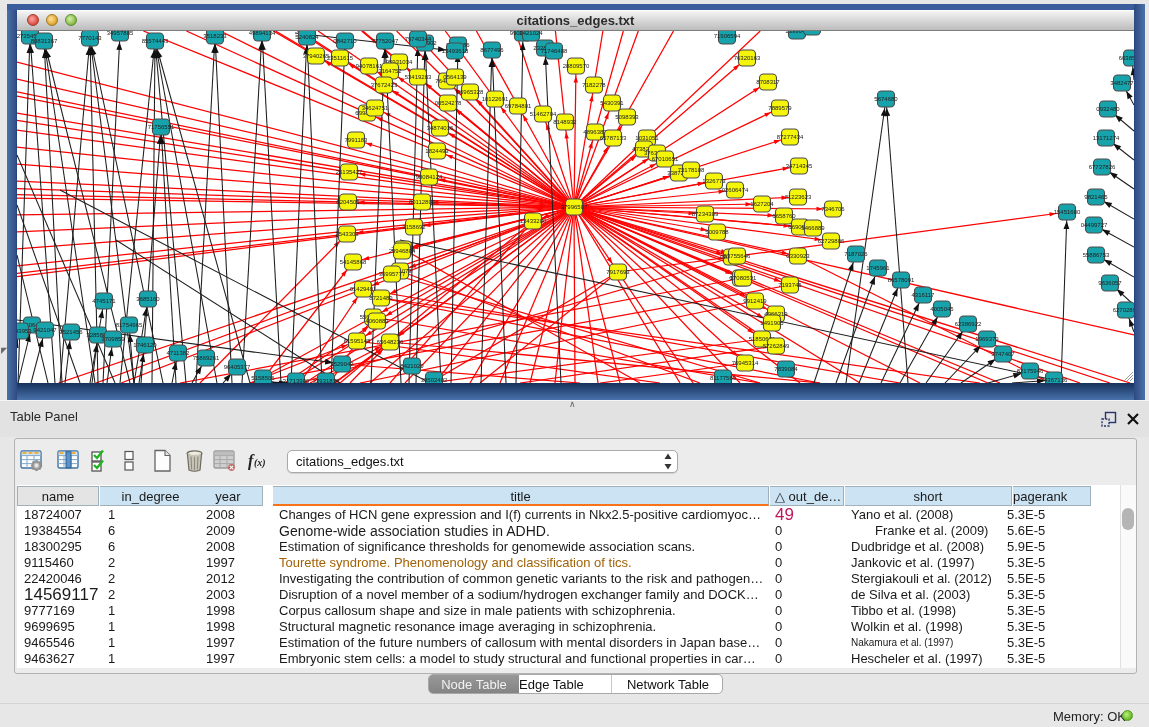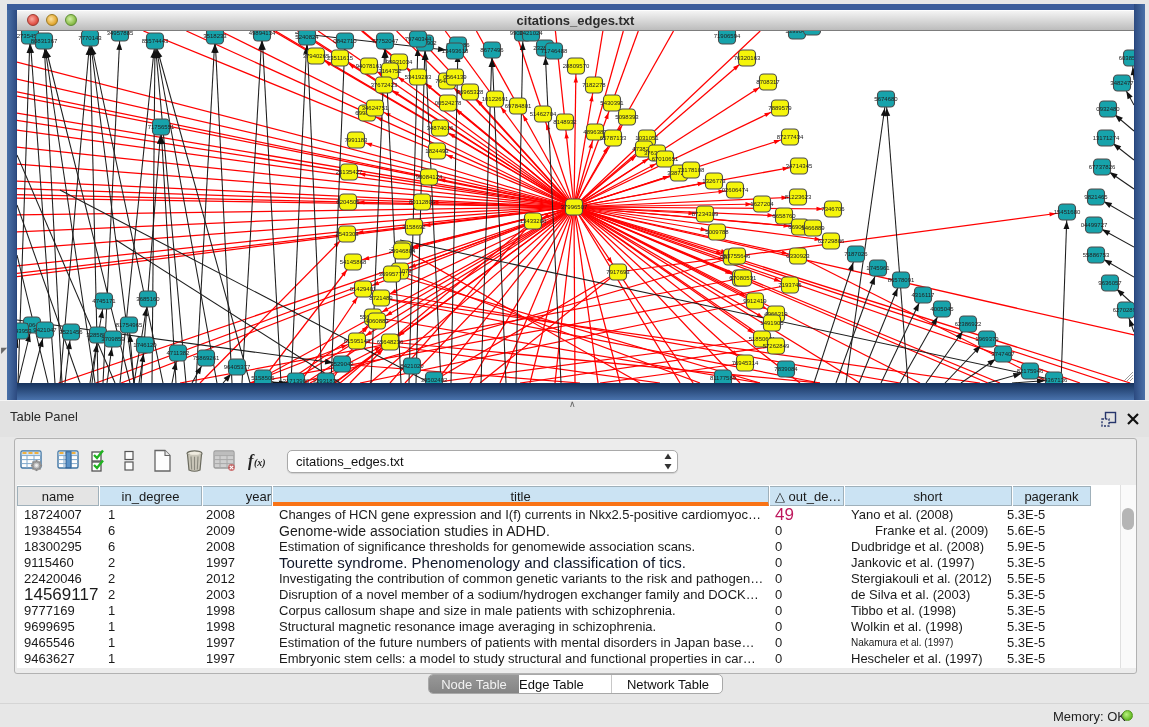--- a/index.html
+++ b/index.html
@@ -800,25 +800,25 @@
 <svg class="abs" style="left:661px;top:452px" width="14" height="19" viewBox="0 0 14 19">
     <path d="M7 1.5 L10.5 7 H3.5 Z" fill="#333"></path>
     <path d="M7 17.5 L10.5 12 H3.5 Z" fill="#333"></path>
   </svg>
 
 <div class="abs" style="left:17px;top:485px;width:1103px;height:183px;background:#ffffff"></div>
 <div class="abs" style="left:1120px;top:485px;width:16px;height:183px;background:#fafafa;border-left:1px solid #e0e0e0"></div>
 <div class="abs" style="left:1122px;top:508px;width:12px;height:22px;background:#b5b5b5;border-radius:6px"></div>
 <div style="position:absolute;left:17px;top:486px;width:82px;height:20px;background:#e4e4e4;border-right:1px solid #9fb0ba;border-top:1px solid #9fb0ba;border-bottom:1px solid #9fb0ba;border-left:1px solid #9fb0ba;text-align:center;line-height:20px;font-size:13px;color:#1a1a1a">name</div>
 <div style="position:absolute;left:100px;top:486px;width:102px;height:20px;background:#cbe3f3;border-right:1px solid #9fb0ba;border-top:1px solid #9fb0ba;border-bottom:1px solid #9fb0ba;text-align:center;line-height:20px;font-size:13px;color:#1a1a1a">in_degree</div>
-<div style="position:absolute;left:203px;top:486px;width:69px;height:20px;background:#cbe3f3;border-right:1px solid #9fb0ba;border-top:1px solid #9fb0ba;border-bottom:1px solid #9fb0ba;text-align:right;line-height:20px;font-size:13px;color:#1a1a1a">year</div>
-<div style="position:absolute;left:273px;top:486px;width:496px;height:20px;background:#cbe3f3;border-right:1px solid #9fb0ba;border-top:1px solid #9fb0ba;border-bottom:4px solid #f97316;text-align:center;line-height:20px;font-size:13px;color:#1a1a1a">title</div>
+<div style="position:absolute;left:194px;top:486px;width:69px;height:20px;background:#cbe3f3;border-right:1px solid #9fb0ba;border-top:1px solid #9fb0ba;border-bottom:1px solid #9fb0ba;text-align:center;line-height:20px;font-size:13px;color:#1a1a1a">year</div>
+<div style="position:absolute;left:273px;top:486px;width:496px;height:20px;background:#cbe3f3;border-right:1px solid #9fb0ba;border-top:1px solid #9fb0ba;border-bottom:2px solid #f97316;text-align:center;line-height:20px;font-size:13px;color:#1a1a1a">title</div>
 <div style="position:absolute;left:770px;top:486px;width:74px;height:20px;background:#cbe3f3;border-right:1px solid #9fb0ba;border-top:1px solid #9fb0ba;border-bottom:1px solid #9fb0ba;text-align:left;padding-left:5px;line-height:20px;font-size:13px;color:#1a1a1a">△ out_de…</div>
 <div style="position:absolute;left:845px;top:486px;width:167px;height:20px;background:#cbe3f3;border-right:1px solid #9fb0ba;border-top:1px solid #9fb0ba;border-bottom:1px solid #9fb0ba;text-align:center;line-height:20px;font-size:13px;color:#1a1a1a">short</div>
-<div style="position:absolute;left:1013px;top:486px;width:78px;height:20px;background:#cbe3f3;border-right:1px solid #9fb0ba;border-top:1px solid #9fb0ba;border-bottom:1px solid #9fb0ba;text-align:center;line-height:20px;font-size:13px;color:#1a1a1a">pagerank</div>
+<div style="position:absolute;left:1013px;top:486px;width:78px;height:20px;background:#cbe3f3;border-right:1px solid #9fb0ba;border-top:1px solid #9fb0ba;border-bottom:1px solid #9fb0ba;line-height:20px;font-size:13px;color:#1a1a1a">pagerank</div>
 <div style="position:absolute;left:24px;top:507px;width:74px;height:16px;line-height:16px;font-size:13px;color:#1a1a1a;white-space:nowrap;overflow:hidden">18724007</div>
 <div style="position:absolute;left:108px;top:507px;width:93px;height:16px;line-height:16px;font-size:13px;color:#1a1a1a;white-space:nowrap;overflow:hidden">1</div>
 <div style="position:absolute;left:206px;top:507px;width:65px;height:16px;line-height:16px;font-size:13px;color:#1a1a1a;white-space:nowrap;overflow:hidden">2008</div>
 <div style="position:absolute;left:279px;top:507px;width:489px;height:16px;line-height:16px;font-size:13px;color:#1a1a1a;white-space:nowrap;overflow:hidden">Changes of HCN gene expression and I(f) currents in Nkx2.5‑positive cardiomyoc…</div>
 <div style="position:absolute;left:775px;top:507px;width:68px;height:16px;line-height:16px;font-size:17px;color:#be185d;white-space:nowrap;overflow:hidden">49</div>
 <div style="position:absolute;left:851px;top:507px;width:160px;height:16px;line-height:16px;font-size:13px;color:#1a1a1a;white-space:nowrap;overflow:hidden">Yano et al. (2008)</div>
 <div style="position:absolute;left:1007px;top:507px;width:83px;height:16px;line-height:16px;font-size:13px;color:#1a1a1a;white-space:nowrap;overflow:hidden">5.3E‑5</div>
 <div style="position:absolute;left:24px;top:523px;width:74px;height:16px;line-height:16px;font-size:13px;color:#1a1a1a;white-space:nowrap;overflow:hidden">19384554</div>
 <div style="position:absolute;left:108px;top:523px;width:93px;height:16px;line-height:16px;font-size:13px;color:#1a1a1a;white-space:nowrap;overflow:hidden">6</div>
 <div style="position:absolute;left:206px;top:523px;width:65px;height:16px;line-height:16px;font-size:13px;color:#1a1a1a;white-space:nowrap;overflow:hidden">2009</div>
@@ -829,21 +829,21 @@
 <div style="position:absolute;left:24px;top:539px;width:74px;height:16px;line-height:16px;font-size:13px;color:#1a1a1a;white-space:nowrap;overflow:hidden">18300295</div>
 <div style="position:absolute;left:108px;top:539px;width:93px;height:16px;line-height:16px;font-size:13px;color:#1a1a1a;white-space:nowrap;overflow:hidden">6</div>
 <div style="position:absolute;left:206px;top:539px;width:65px;height:16px;line-height:16px;font-size:13px;color:#1a1a1a;white-space:nowrap;overflow:hidden">2008</div>
 <div style="position:absolute;left:279px;top:539px;width:489px;height:16px;line-height:16px;font-size:13px;color:#1a1a1a;white-space:nowrap;overflow:hidden">Estimation of significance thresholds for genomewide association scans.</div>
 <div style="position:absolute;left:775px;top:539px;width:68px;height:16px;line-height:16px;font-size:13px;color:#1a1a1a;white-space:nowrap;overflow:hidden">0</div>
 <div style="position:absolute;left:851px;top:539px;width:160px;height:16px;line-height:16px;font-size:13px;color:#1a1a1a;white-space:nowrap;overflow:hidden">Dudbridge et al. (2008)</div>
 <div style="position:absolute;left:1007px;top:539px;width:83px;height:16px;line-height:16px;font-size:13px;color:#1a1a1a;white-space:nowrap;overflow:hidden">5.9E‑5</div>
 <div style="position:absolute;left:24px;top:555px;width:74px;height:16px;line-height:16px;font-size:13px;color:#1a1a1a;white-space:nowrap;overflow:hidden">9115460</div>
 <div style="position:absolute;left:108px;top:555px;width:93px;height:16px;line-height:16px;font-size:13px;color:#1a1a1a;white-space:nowrap;overflow:hidden">2</div>
 <div style="position:absolute;left:206px;top:555px;width:65px;height:16px;line-height:16px;font-size:13px;color:#1a1a1a;white-space:nowrap;overflow:hidden">1997</div>
-<div style="position:absolute;left:279px;top:555px;width:489px;height:16px;line-height:16px;font-size:15px;color:#0f172a;white-space:nowrap;overflow:hidden">Tourette syndrome. Phenomenology and classification of tics.</div>
+<div style="position:absolute;left:279px;top:555px;width:489px;height:16px;line-height:16px;font-size:13px;color:#a16207;white-space:nowrap;overflow:hidden">Tourette syndrome. Phenomenology and classification of tics.</div>
 <div style="position:absolute;left:775px;top:555px;width:68px;height:16px;line-height:16px;font-size:13px;color:#1a1a1a;white-space:nowrap;overflow:hidden">0</div>
 <div style="position:absolute;left:851px;top:555px;width:160px;height:16px;line-height:16px;font-size:13px;color:#1a1a1a;white-space:nowrap;overflow:hidden">Jankovic et al. (1997)</div>
 <div style="position:absolute;left:1007px;top:555px;width:83px;height:16px;line-height:16px;font-size:13px;color:#1a1a1a;white-space:nowrap;overflow:hidden">5.3E‑5</div>
 <div style="position:absolute;left:24px;top:571px;width:74px;height:16px;line-height:16px;font-size:13px;color:#1a1a1a;white-space:nowrap;overflow:hidden">22420046</div>
 <div style="position:absolute;left:108px;top:571px;width:93px;height:16px;line-height:16px;font-size:13px;color:#1a1a1a;white-space:nowrap;overflow:hidden">2</div>
 <div style="position:absolute;left:206px;top:571px;width:65px;height:16px;line-height:16px;font-size:13px;color:#1a1a1a;white-space:nowrap;overflow:hidden">2012</div>
 <div style="position:absolute;left:279px;top:571px;width:489px;height:16px;line-height:16px;font-size:13px;color:#1a1a1a;white-space:nowrap;overflow:hidden">Investigating the contribution of common genetic variants to the risk and pathogen…</div>
 <div style="position:absolute;left:775px;top:571px;width:68px;height:16px;line-height:16px;font-size:13px;color:#1a1a1a;white-space:nowrap;overflow:hidden">0</div>
 <div style="position:absolute;left:851px;top:571px;width:160px;height:16px;line-height:16px;font-size:13px;color:#1a1a1a;white-space:nowrap;overflow:hidden">Stergiakouli et al. (2012)</div>
 <div style="position:absolute;left:1007px;top:571px;width:83px;height:16px;line-height:16px;font-size:13px;color:#1a1a1a;white-space:nowrap;overflow:hidden">5.5E‑5</div>
@@ -864,21 +864,21 @@
 <div style="position:absolute;left:24px;top:619px;width:74px;height:16px;line-height:16px;font-size:13px;color:#1a1a1a;white-space:nowrap;overflow:hidden">9699695</div>
 <div style="position:absolute;left:108px;top:619px;width:93px;height:16px;line-height:16px;font-size:13px;color:#1a1a1a;white-space:nowrap;overflow:hidden">1</div>
 <div style="position:absolute;left:206px;top:619px;width:65px;height:16px;line-height:16px;font-size:13px;color:#1a1a1a;white-space:nowrap;overflow:hidden">1998</div>
 <div style="position:absolute;left:279px;top:619px;width:489px;height:16px;line-height:16px;font-size:13px;color:#1a1a1a;white-space:nowrap;overflow:hidden">Structural magnetic resonance image averaging in schizophrenia.</div>
 <div style="position:absolute;left:775px;top:619px;width:68px;height:16px;line-height:16px;font-size:13px;color:#1a1a1a;white-space:nowrap;overflow:hidden">0</div>
 <div style="position:absolute;left:851px;top:619px;width:160px;height:16px;line-height:16px;font-size:13px;color:#1a1a1a;white-space:nowrap;overflow:hidden">Wolkin et al. (1998)</div>
 <div style="position:absolute;left:1007px;top:619px;width:83px;height:16px;line-height:16px;font-size:13px;color:#1a1a1a;white-space:nowrap;overflow:hidden">5.3E‑5</div>
 <div style="position:absolute;left:24px;top:635px;width:74px;height:16px;line-height:16px;font-size:13px;color:#1a1a1a;white-space:nowrap;overflow:hidden">9465546</div>
 <div style="position:absolute;left:108px;top:635px;width:93px;height:16px;line-height:16px;font-size:13px;color:#1a1a1a;white-space:nowrap;overflow:hidden">1</div>
 <div style="position:absolute;left:206px;top:635px;width:65px;height:16px;line-height:16px;font-size:13px;color:#1a1a1a;white-space:nowrap;overflow:hidden">1997</div>
-<div style="position:absolute;left:279px;top:635px;width:489px;height:16px;line-height:16px;font-size:13px;color:#1a1a1a;white-space:nowrap;overflow:hidden">Estimation of the future numbers of patients with mental disorders in Japan base…</div>
+<div style="position:absolute;left:279px;top:635px;width:489px;height:16px;line-height:16px;font-size:13px;color:#1a1a1a;white-space:nowrap;overflow:hidden">Estimation of the future numbers of callosum with mental disorders in Japan base…</div>
 <div style="position:absolute;left:775px;top:635px;width:68px;height:16px;line-height:16px;font-size:13px;color:#1a1a1a;white-space:nowrap;overflow:hidden">0</div>
 <div style="position:absolute;left:851px;top:635px;width:160px;height:16px;line-height:16px;font-size:10px;color:#1a1a1a;white-space:nowrap;overflow:hidden">Nakamura et al. (1997)</div>
 <div style="position:absolute;left:1007px;top:635px;width:83px;height:16px;line-height:16px;font-size:13px;color:#1a1a1a;white-space:nowrap;overflow:hidden">5.3E‑5</div>
 <div style="position:absolute;left:24px;top:651px;width:74px;height:16px;line-height:16px;font-size:13px;color:#1a1a1a;white-space:nowrap;overflow:hidden">9463627</div>
 <div style="position:absolute;left:108px;top:651px;width:93px;height:16px;line-height:16px;font-size:13px;color:#1a1a1a;white-space:nowrap;overflow:hidden">1</div>
 <div style="position:absolute;left:206px;top:651px;width:65px;height:16px;line-height:16px;font-size:13px;color:#1a1a1a;white-space:nowrap;overflow:hidden">1997</div>
 <div style="position:absolute;left:279px;top:651px;width:489px;height:16px;line-height:16px;font-size:13px;color:#1a1a1a;white-space:nowrap;overflow:hidden">Embryonic stem cells: a model to study structural and functional properties in car…</div>
 <div style="position:absolute;left:775px;top:651px;width:68px;height:16px;line-height:16px;font-size:13px;color:#1a1a1a;white-space:nowrap;overflow:hidden">0</div>
 <div style="position:absolute;left:851px;top:651px;width:160px;height:16px;line-height:16px;font-size:13px;color:#1a1a1a;white-space:nowrap;overflow:hidden">Hescheler et al. (1997)</div>
 <div style="position:absolute;left:1007px;top:651px;width:83px;height:16px;line-height:16px;font-size:13px;color:#1a1a1a;white-space:nowrap;overflow:hidden">5.3E‑5</div>

